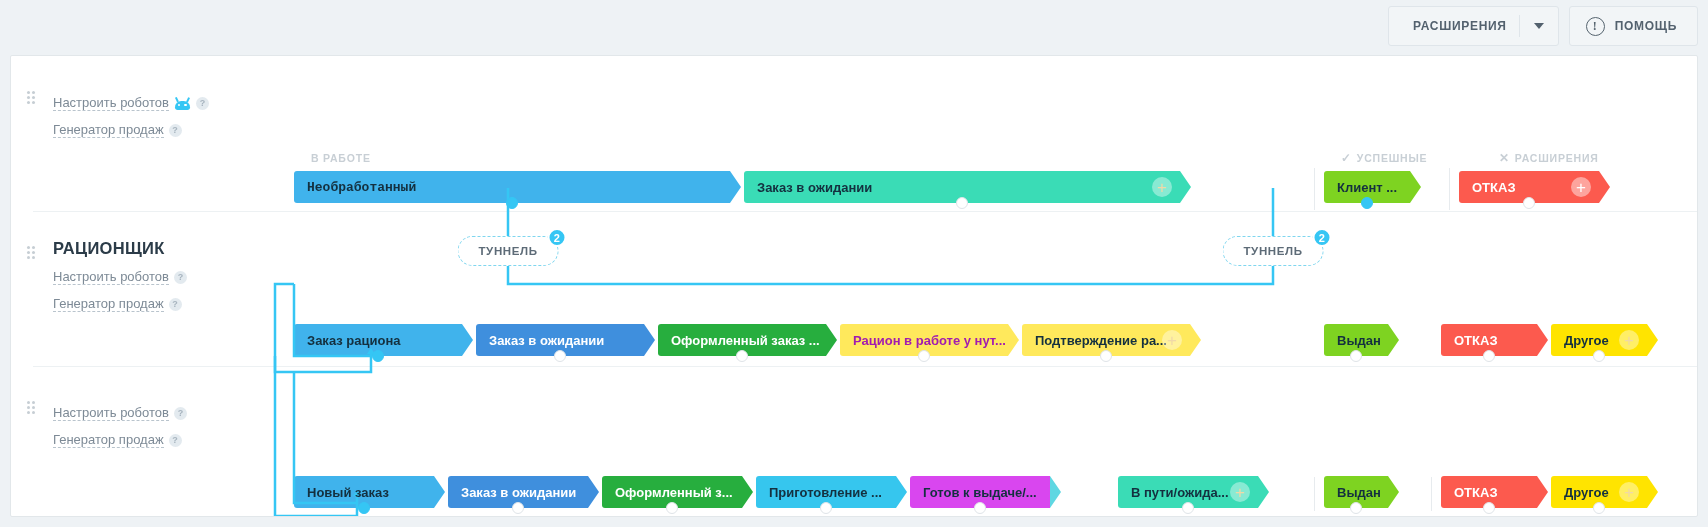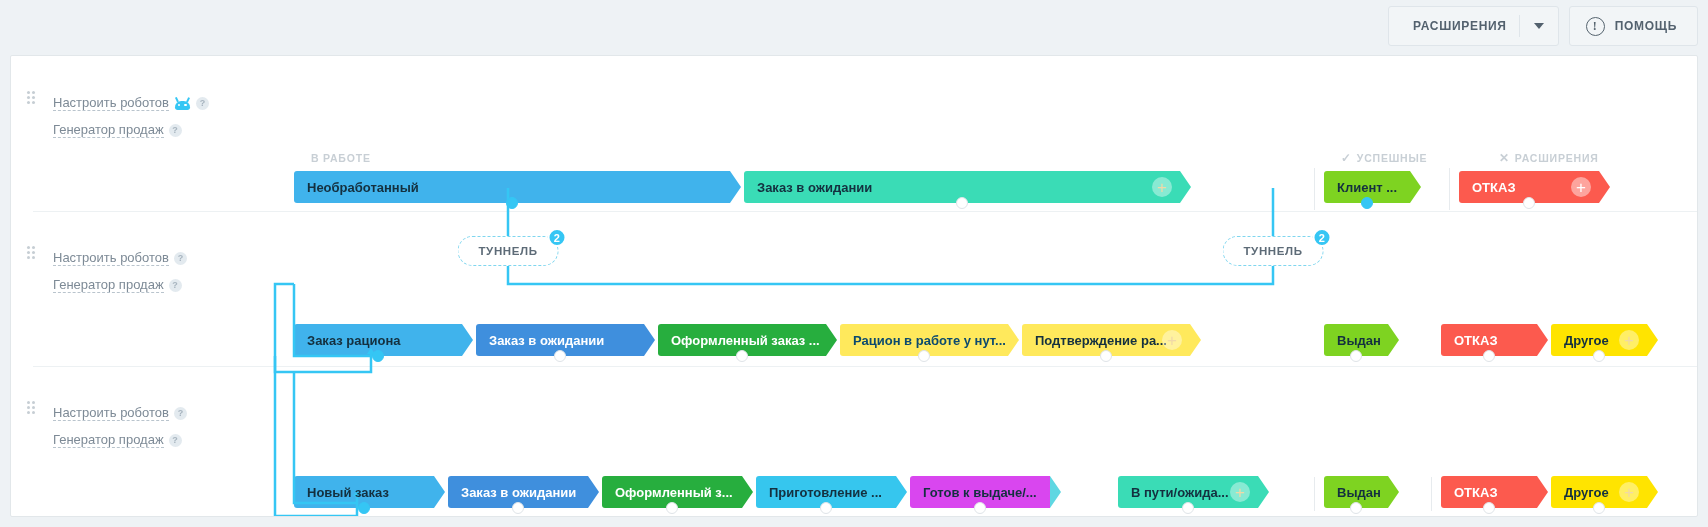--- a/index.html
+++ b/index.html
@@ -329,21 +329,21 @@
     </div>
     <div class="col-caption cap-fail">
       <span class="mark">✕</span>
       <span>РАСШИРЕНИЯ</span>
     </div>
 
     <div class="group-sep" style="left:1303px; top:112px; height:42px;"></div>
     <div class="group-sep" style="left:1438px; top:112px; height:42px;"></div>
 
     <div class="stages" id="stages-0">
-        <div class="stage" style="left: 283px; top: 115px; width: 436px; background: rgb(64, 179, 236); color: rgb(64, 179, 236);">
+        <div class="stage" style="left: 283px; top: 115px; width: 436px; background: rgb(64, 179, 236); color: rgb(64, 179, 236); font-family: Liberation Mono, monospace;">
           <span class="lbl" style="color: rgb(20, 48, 63);">Необработанный</span>
           <span class="arrow"></span>
           <span class="node active"></span>
         </div>
         <div class="stage" style="left: 733px; top: 115px; width: 436px; background: rgb(58, 220, 182); color: rgb(58, 220, 182);">
           <span class="lbl" style="color: rgb(20, 48, 63);">Заказ в ожидании</span>
           <span class="arrow"></span>
           <span class="node"></span>
           <span class="plus dark">+</span>
         </div>
@@ -365,20 +365,21 @@
     <div class="row-divider"></div>
     <div class="row-head">
       <span class="drag-handle">
           <i></i>
           <i></i>
           <i></i>
           <i></i>
           <i></i>
           <i></i>
         </span>
+      <div class="row-title">РАЦИОНЩИК</div>
       <div class="row-link">
         <span class="lk">Настроить роботов</span>
         <span class="q-icon">?</span>
       </div>
       <div class="row-link">
         <span class="lk">Генератор продаж</span>
         <span class="q-icon">?</span>
       </div>
     </div>
     <div class="group-sep" style="left:1303px; top:266px; height:34px;"></div>
@@ -393,21 +394,21 @@
           <span class="lbl" style="color: rgb(255, 255, 255);">Заказ в ожидании</span>
           <span class="arrow"></span>
           <span class="node"></span>
         </div>
         <div class="stage" style="left: 647px; top: 113px; width: 168px; background: rgb(39, 174, 62); color: rgb(39, 174, 62);">
           <span class="lbl" style="color: rgb(255, 255, 255);">Оформленный заказ ...</span>
           <span class="arrow"></span>
           <span class="node"></span>
         </div>
         <div class="stage" style="left: 829px; top: 113px; width: 168px; background: rgb(255, 233, 92); color: rgb(255, 233, 92);">
-          <span class="lbl" style="color: #0c4a6e;">Рацион в работе у нут...</span>
+          <span class="lbl" style="color: #a21caf;">Рацион в работе у нут...</span>
           <span class="arrow"></span>
           <span class="node"></span>
         </div>
         <div class="stage" style="left: 1011px; top: 113px; width: 168px; background: rgb(255, 233, 92); color: rgb(255, 233, 92);">
           <span class="lbl" style="color: rgb(20, 48, 63);">Подтверждение ра...</span>
           <span class="arrow"></span>
           <span class="node"></span>
           <span class="plus dark">+</span>
         </div>
         <div class="stage" style="left: 1313px; top: 113px; width: 64px; background: rgb(126, 211, 33); color: rgb(126, 211, 33);">

